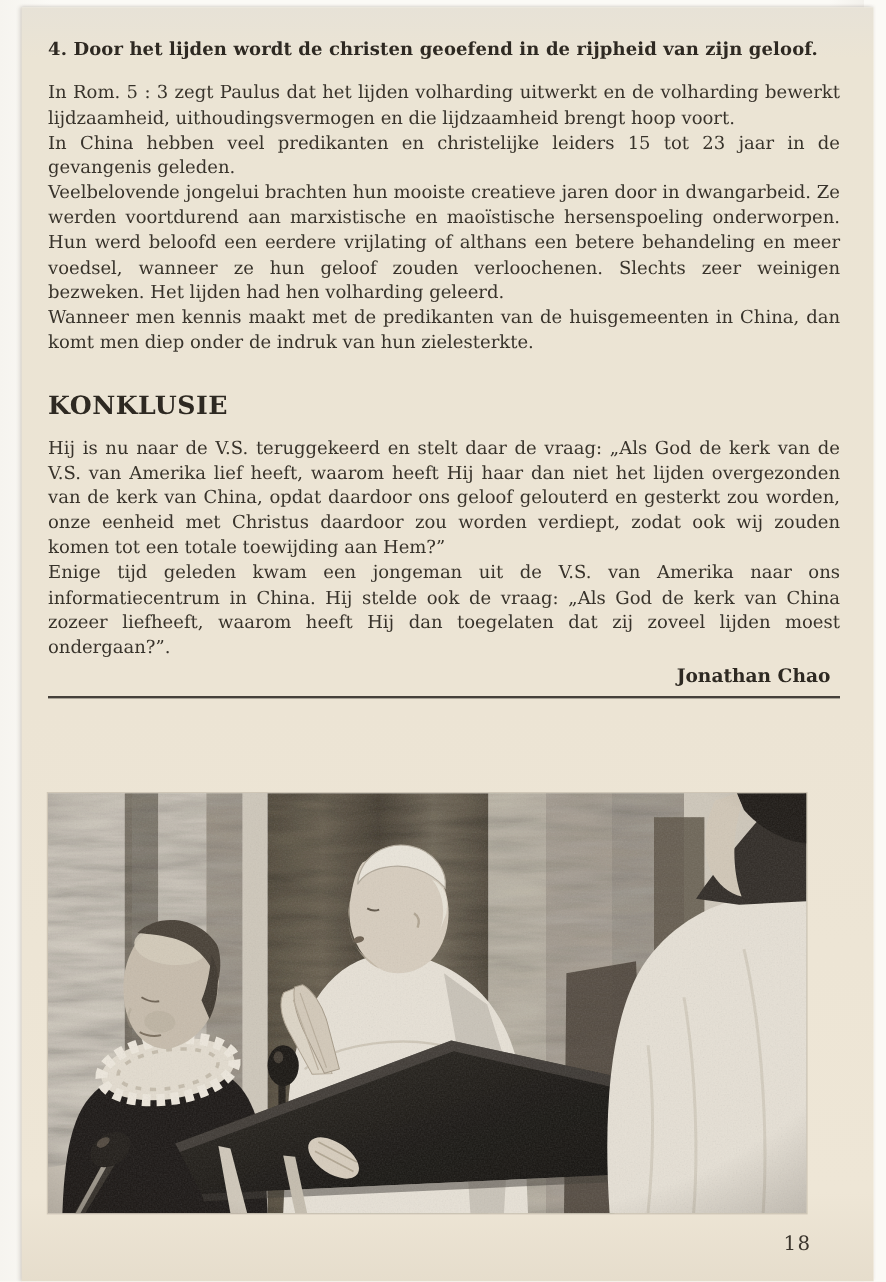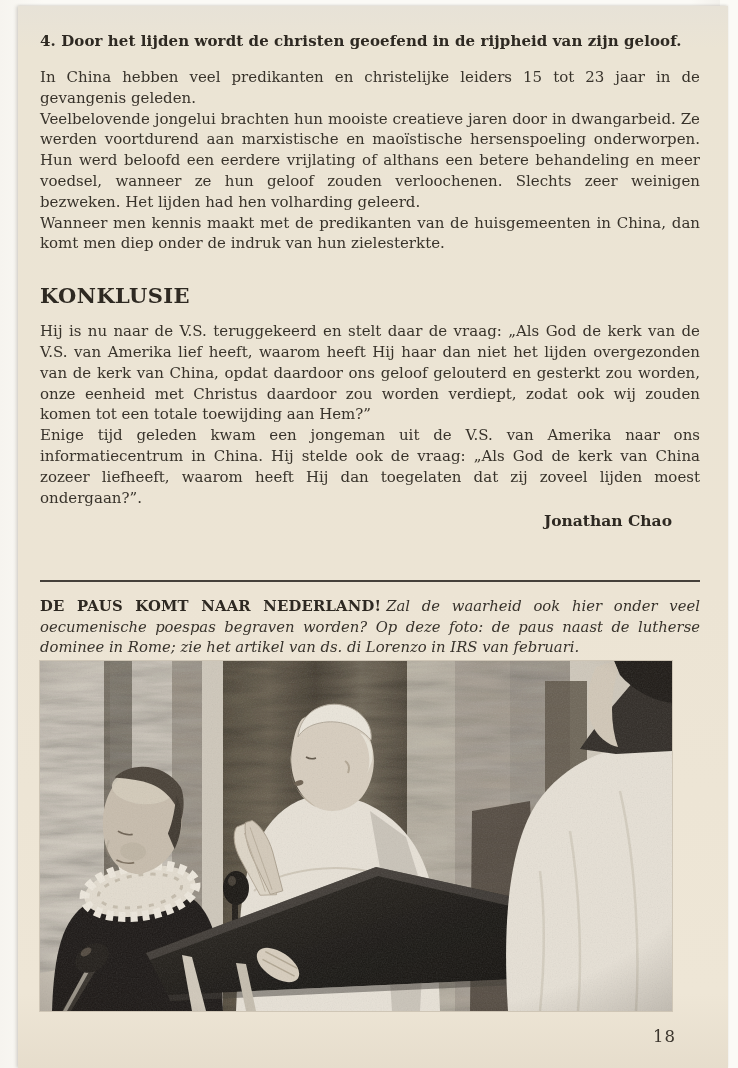--- a/index.html
+++ b/index.html
@@ -49,21 +49,21 @@
     color: #38332b;
   }
   .conclusion-heading {
     margin: 29px 0 13px 0;
     font-size: 21px;
     font-weight: bold;
     letter-spacing: 0.4px;
     color: #2e2922;
   }
   .author-line {
-    margin: 3px 28px 0 0;
+    margin: 3px 8px 0 0;
     text-align: right;
     font-weight: bold;
     font-size: 15.5px;
     color: #2e2922;
   }
   .lower-block {
     position: absolute;
     left: 22px;
     top: 574px;
     width: 660px;
@@ -109,33 +109,32 @@
   }
 </style>
 </head>
 <body>
 
 <div class="scan-canvas">
   <div class="paper-page">
 
     <div class="text-column">
       <h1 class="article-heading">4. Door het lijden wordt de christen geoefend in de rijpheid van zijn geloof.</h1>
+      <p class="body-par">In Rom. 5 : 3 zegt Paulus dat het lijden volharding uitwerkt en de volharding bewerkt lijdzaamheid, uithoudingsvermogen en die lijdzaamheid brengt hoop voort.</p>
       <p class="body-par">In China hebben veel predikanten en christelijke leiders 15 tot 23 jaar in de gevangenis geleden.</p>
       <p class="body-par">Veelbelovende jongelui brachten hun mooiste creatieve jaren door in dwangarbeid. Ze werden voortdurend aan marxistische en maoïstische hersenspoeling onderworpen. Hun werd beloofd een eerdere vrijlating of althans een betere behandeling en meer voedsel, wanneer ze hun geloof zouden verloochenen. Slechts zeer weinigen bezweken. Het lijden had hen volharding geleerd.</p>
       <p class="body-par">Wanneer men kennis maakt met de predikanten van de huisgemeenten in China, dan komt men diep onder de indruk van hun zielesterkte.</p>
       <h2 class="conclusion-heading">KONKLUSIE</h2>
       <p class="body-par">Hij is nu naar de V.S. teruggekeerd en stelt daar de vraag: „Als God de kerk van de V.S. van Amerika lief heeft, waarom heeft Hij haar dan niet het lijden overgezonden van de kerk van China, opdat daardoor ons geloof gelouterd en gesterkt zou worden, onze eenheid met Christus daardoor zou worden verdiept, zodat ook wij zouden komen tot een totale toewijding aan Hem?”</p>
       <p class="body-par">Enige tijd geleden kwam een jongeman uit de V.S. van Amerika naar ons informatiecentrum in China. Hij stelde ook de vraag: „Als God de kerk van China zozeer liefheeft, waarom heeft Hij dan toegelaten dat zij zoveel lijden moest ondergaan?”.</p>
       <div class="author-line">Jonathan Chao</div>
     </div>
 
     <div class="lower-block">
       <hr class="divider-rule">
-      <div class="photo-caption"><span class="caption-lead">DE PAUS KOMT NAAR NEDERLAND!</span><span class="caption-italic">Zal de waarheid ook hier onder veel oecumenische poespas begraven worden? Op deze foto: de paus naast de lutherse dominee in Rome; zie het artikel van ds. di Lorenzo in IRS van februari.</span>
-      </div>
     </div>
 
     <div class="photo-frame" role="img" aria-label="Zwart-wit foto: de paus naast de lutherse dominee in Rome">
       <svg width="632" height="350" viewBox="0 0 632 350" xmlns="http://www.w3.org/2000/svg">
         <defs>
           <linearGradient id="gPanel" x1="0" y1="0" x2="1" y2="0">
             <stop offset="0" stop-color="#5a5242"></stop>
             <stop offset="0.25" stop-color="#6e6554"></stop>
             <stop offset="0.5" stop-color="#4b4336"></stop>
             <stop offset="0.75" stop-color="#7a7160"></stop>

